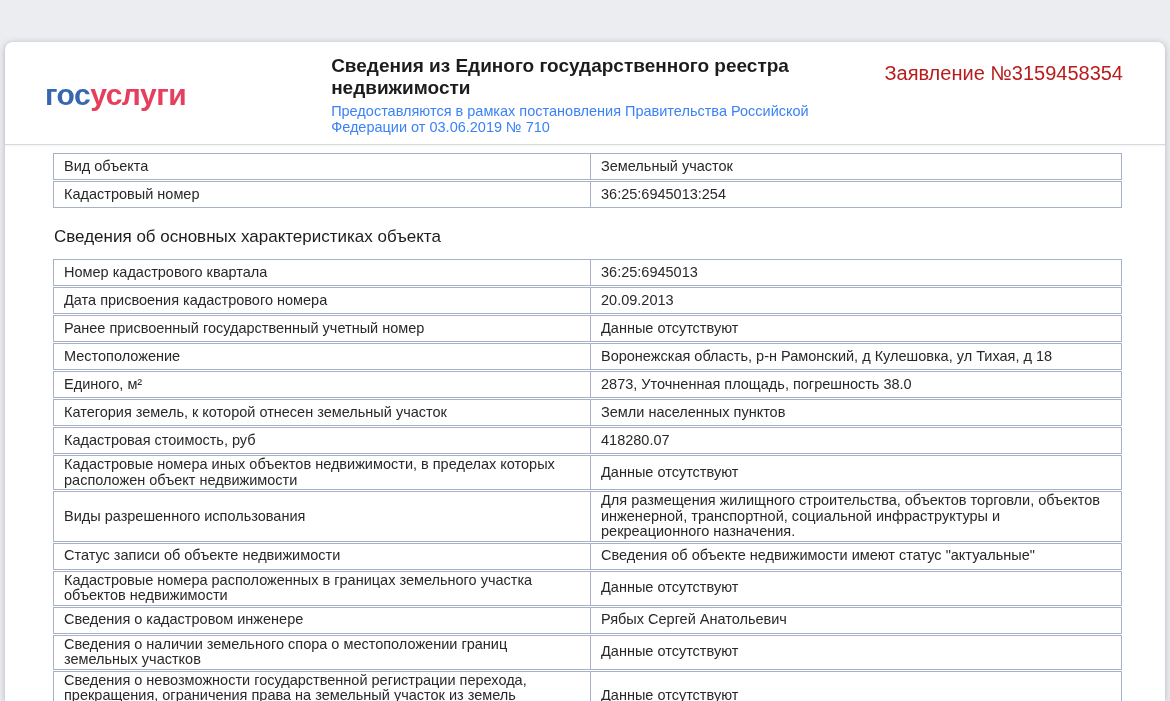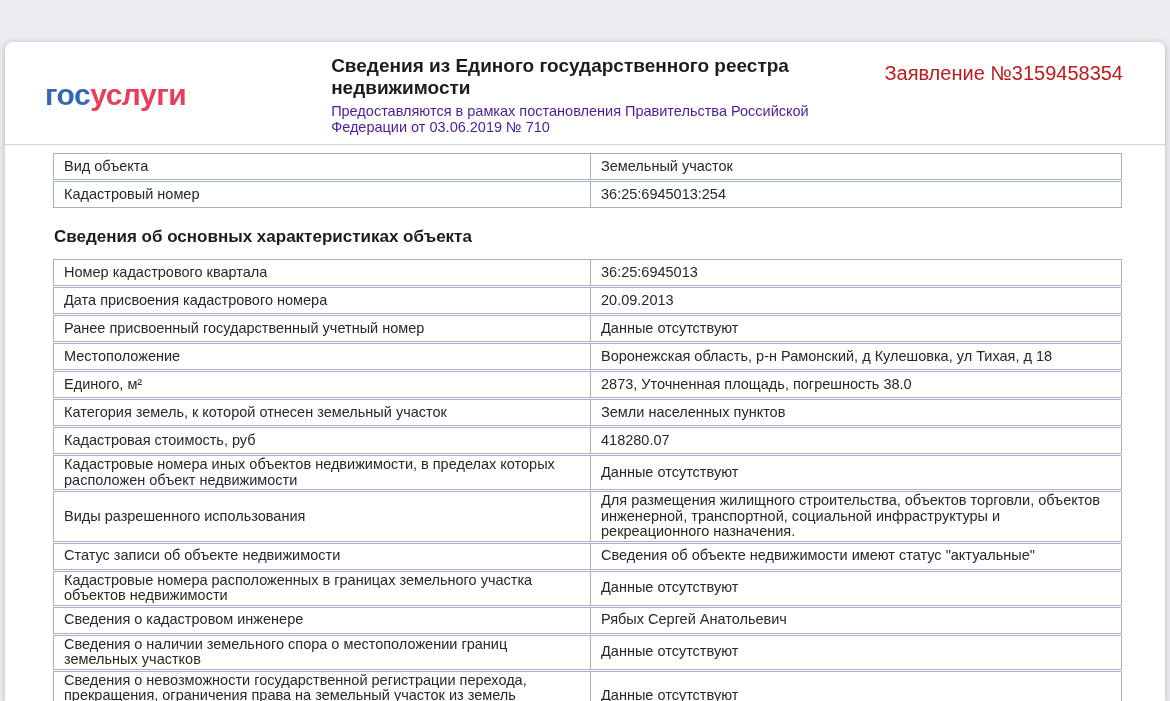--- a/index.html
+++ b/index.html
@@ -39,21 +39,21 @@
   .title-block { margin-left: 100px; }
   .doc-title {
     margin: 2px 0 4px 0;
     font-size: 19px;
     font-weight: bold;
     color: #1c1c1e;
     line-height: 1.15;
   }
   .doc-subtitle {
     font-size: 14.5px;
-    color: #4c1d95;
+    color: #3b82f6;
     line-height: 1.15;
   }
   .app-number {
     margin-left: auto;
     padding-top: 9px;
     font-size: 20px;
     color: #b91c1c;
     white-space: nowrap;
   }
   
@@ -74,21 +74,21 @@
     align-items: center;
   }
   .td.label {
     flex: 0 0 537px;
     border-right: 1px solid var(--table-border, #a7b1c6);
   }
   .td.value { flex: 1 1 auto; }
   .section-title {
     margin: 19px 0 12px 1px;
     font-size: 17px;
-    font-weight: bold;
+    font-weight: normal;
     color: #1c1c1e;
   }
 </style>
 </head>
 <body>
 
 <div class="card">
 
   <header class="doc-header">
     <div class="logo">

